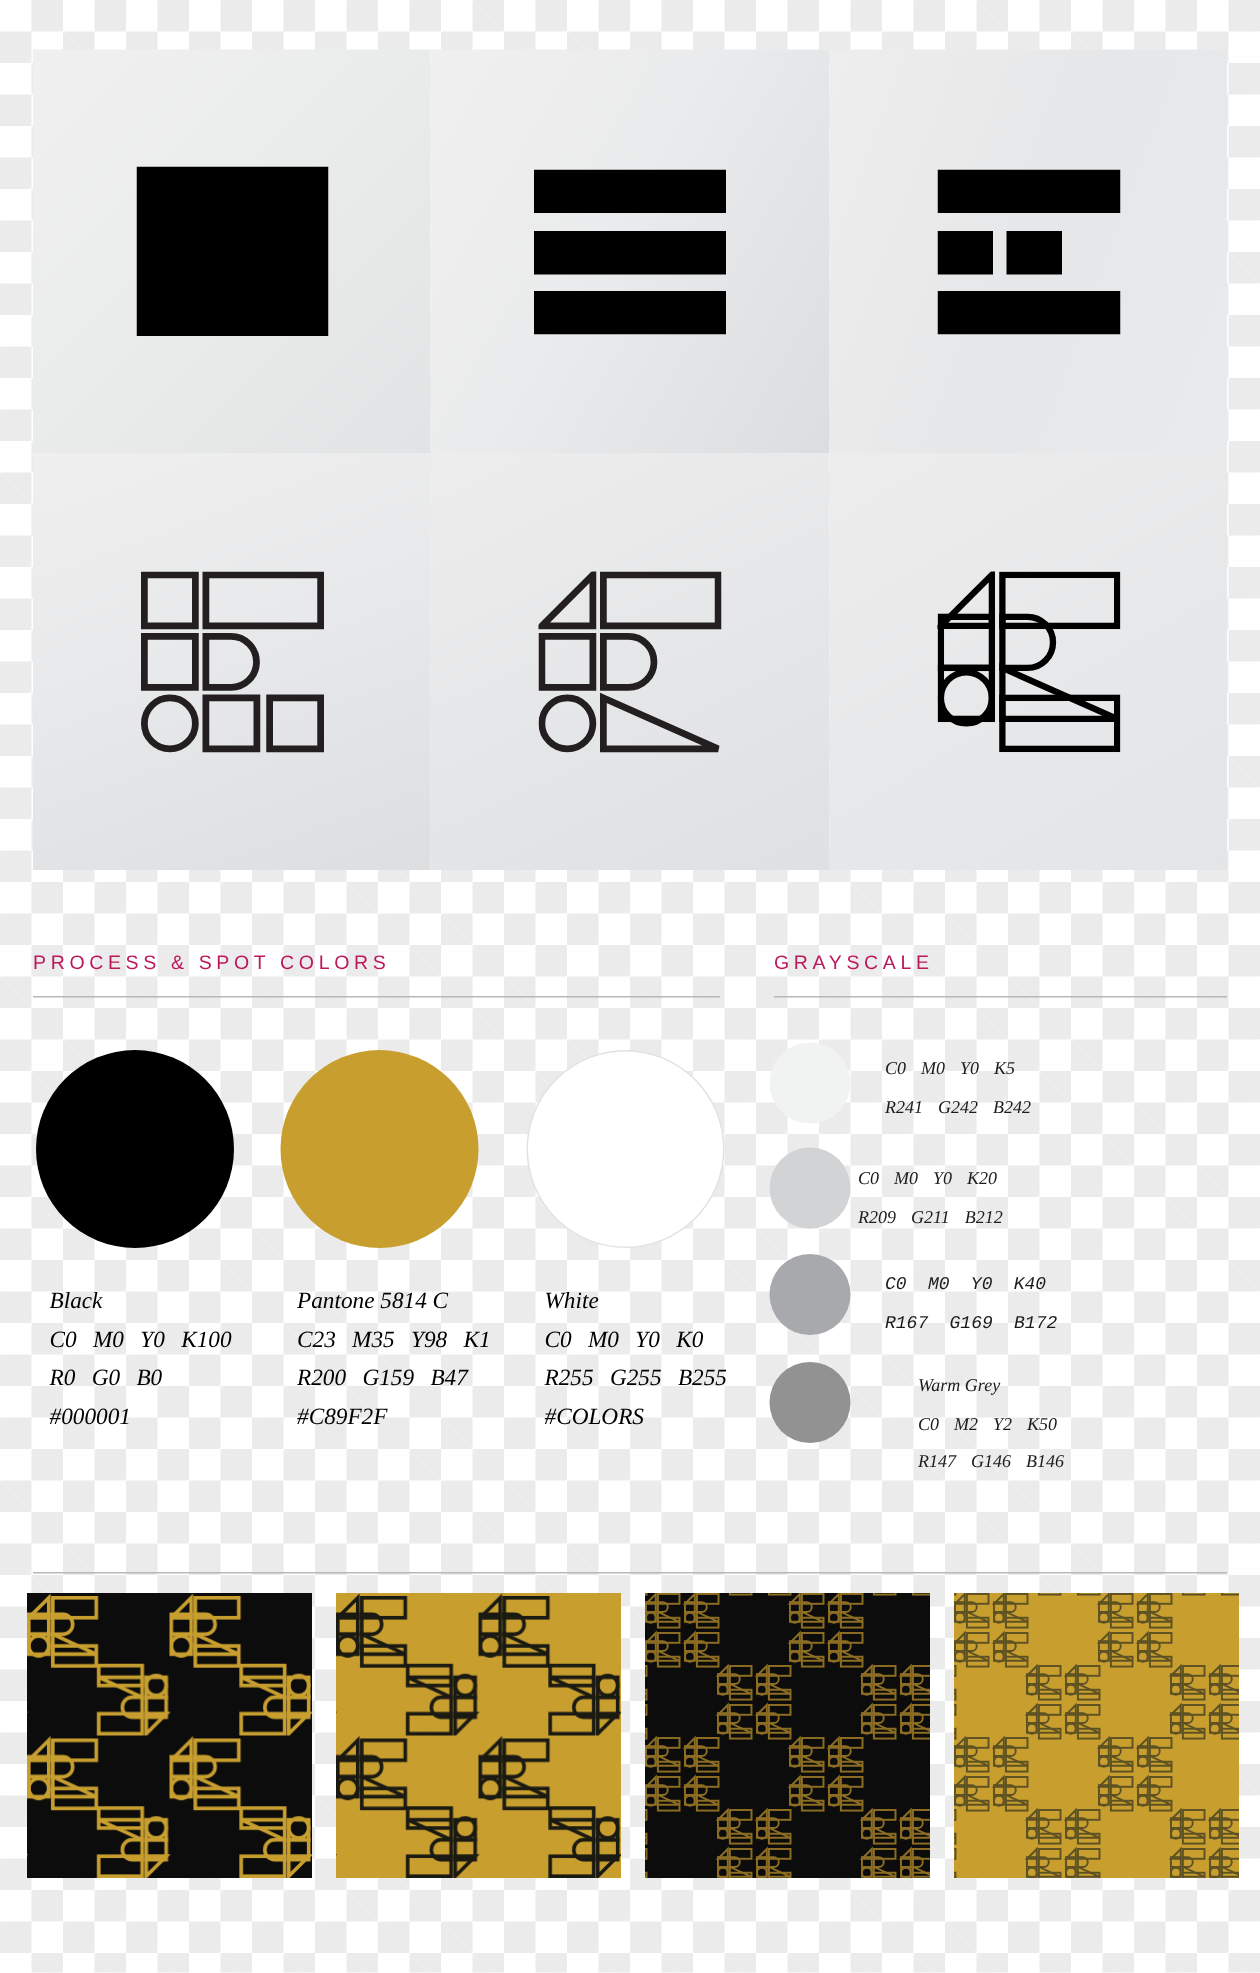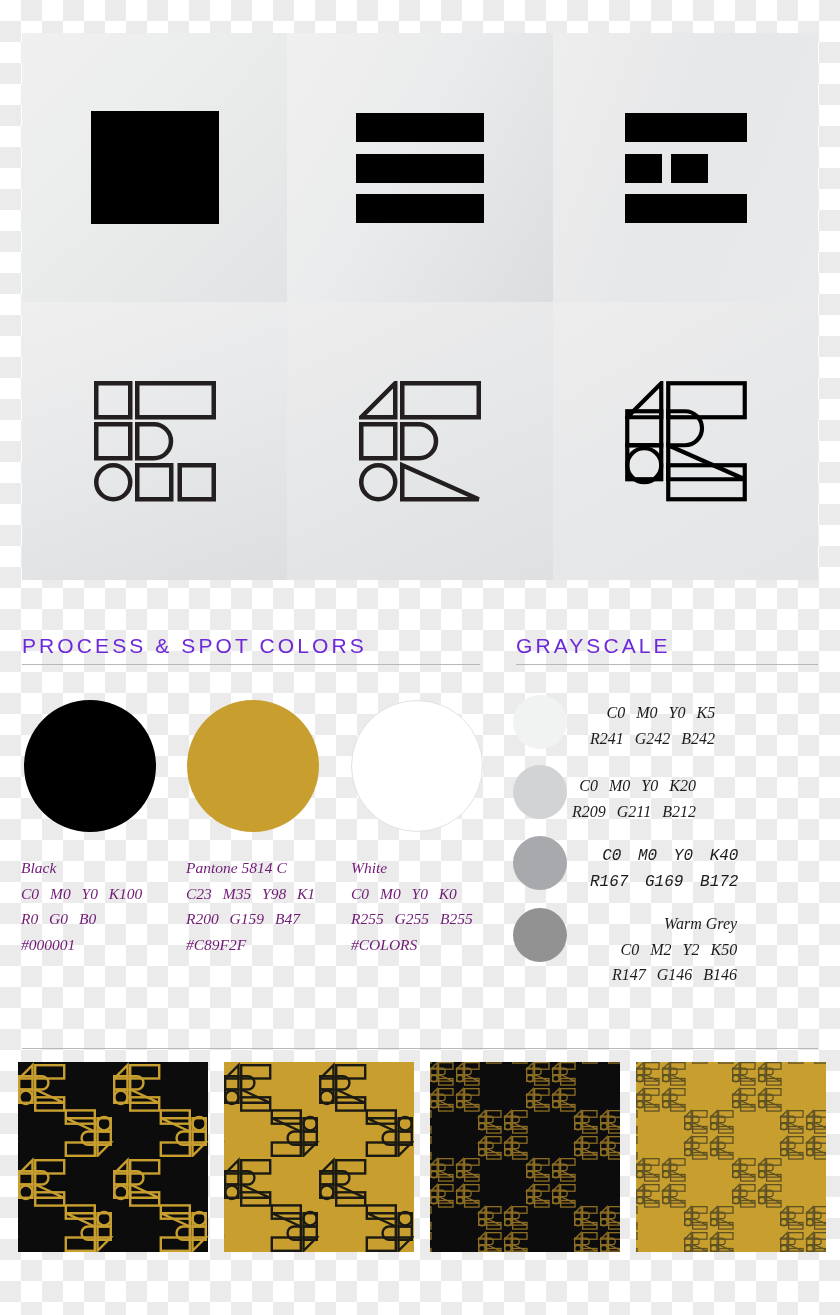--- a/index.html
+++ b/index.html
@@ -45,57 +45,57 @@
   .g-d { background: linear-gradient(160deg, #efeff0 0%, #e8e9ea 45%, #dddee0 100%); }
   .g-e { background: linear-gradient(155deg, #ededee 0%, #e6e7e8 50%, #dfe0e2 100%); }
   .g-f { background: linear-gradient(150deg, #ededee 0%, #e7e8e9 55%, #e4e5e6 100%); }
 
   .mark { display:block; }
 
   
   .section-head {
     position: absolute;
     font-family: "Liberation Sans", sans-serif;
-    font-size: 21px;
+    font-size: 13px;
     letter-spacing: 3.1px;
-    color: #6d28d9;
+    color: #be185d;
     font-weight: 400;
   }
   .rule {
     position: absolute;
     height: 1px;
     background: #b8b8b8;
   }
 
   
   .swatch-circle {
     position: absolute;
     border-radius: 50%;
   }
   .spec {
     position: absolute;
     font-family: "Liberation Serif", serif;
     font-style: italic;
     font-size: 15.5px;
     line-height: 25.5px;
-    color: #701a75;
+    color: #000000;
     white-space: nowrap;
+    margin-left: 12px;
   }
   .spec .line { display:block; }
   .spec .line .tok { margin-right: 7px; }
 
   .gs-spec {
     position: absolute;
     font-family: "Liberation Serif", serif;
     font-style: italic;
-    font-size: 16px;
+    font-size: 12px;
     line-height: 25.5px;
     color: #1c1c1c;
     white-space: nowrap;
-    text-align: right;
   }
   .gs-spec .line { display:block; }
   .gs-spec .line .tok { margin-right: 7px; }
 
   
   .pattern-tile {
     position: absolute;
     width: 190px;
     height: 190px;
     overflow: hidden;

